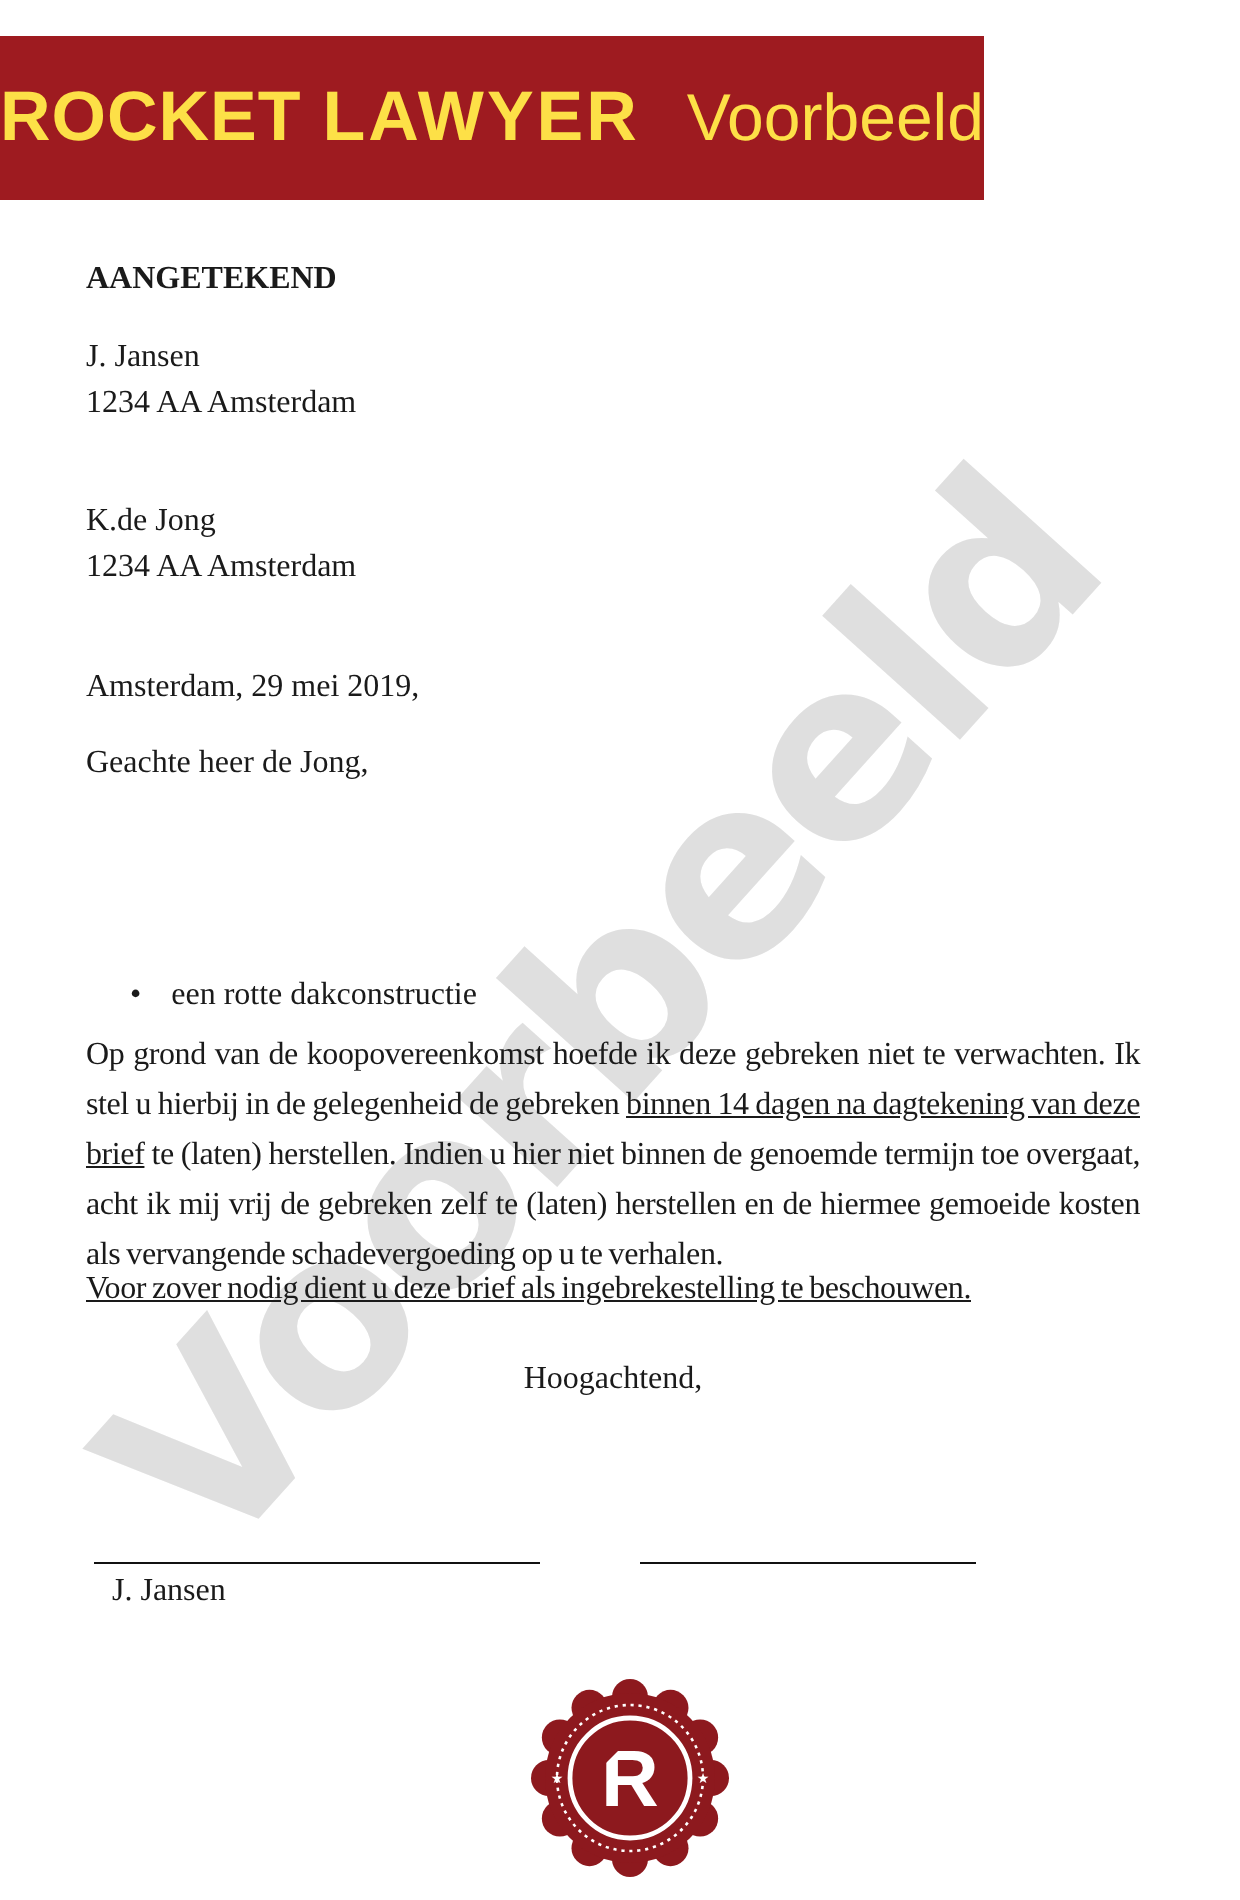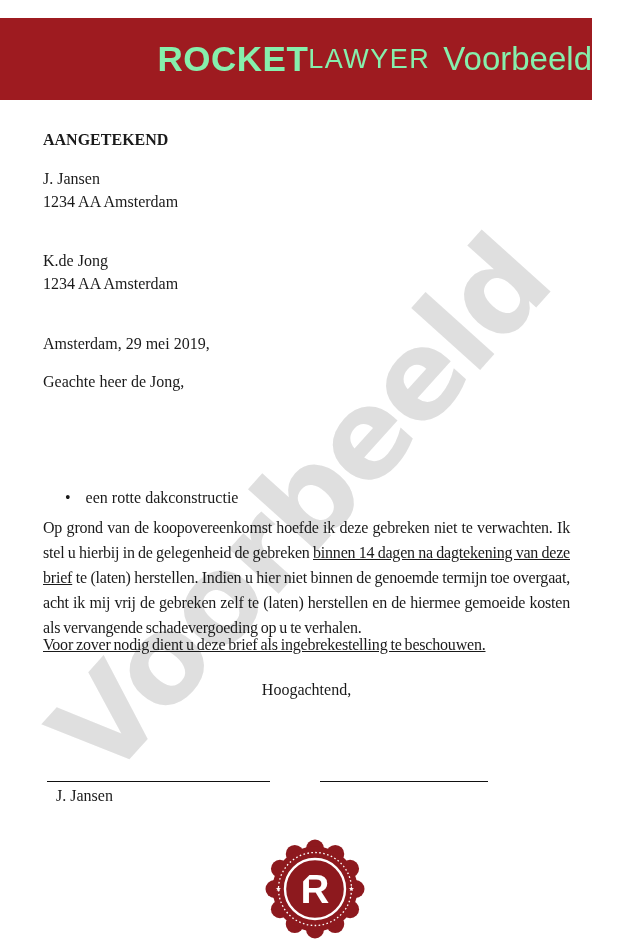--- a/index.html
+++ b/index.html
@@ -17,28 +17,28 @@
     position:absolute; left:300px; top:507px;
     transform:translate(-50%,-50%) rotate(-48deg);
     font-family:"DejaVu Sans", sans-serif;
     font-weight:bold; font-size:122px; letter-spacing:-3px;
     color:#d8d8d8; opacity:0.8;
     white-space:nowrap; z-index:1; pointer-events:none;
   }
 
   
   .banner {
-    position:absolute; left:0; top:18px; width:592px; height:82px;
+    position:absolute; left:0; top:18px; width:492px; height:82px;
     background:#9e1b20; z-index:2;
-    display:flex; align-items:center; justify-content:flex-end;
-    font-family:"Liberation Sans", sans-serif; color:#86efac;
+    display:flex; align-items:center; justify-content:space-between;
+    font-family:"Liberation Sans", sans-serif; color:#fde047;
     white-space:nowrap;
   }
   .brand-rocket { font-weight:bold; font-size:35px; letter-spacing:0.5px; }
-  .brand-lawyer { font-weight:400; font-size:27px; letter-spacing:1.5px; }
+  .brand-lawyer { font-weight:700; font-size:35px; letter-spacing:1.5px; }
   .brand-suffix { font-weight:400; font-size:33px; margin-left:13px; }
 
   
   .blk {
     position:absolute; left:43px; width:527px;
     font-size:16px; line-height:22.5px; z-index:3;
   }
   .bold { font-weight:bold; }
   .para { line-height:25px; text-align:justify; letter-spacing:-0.2px; word-spacing:-0.8px; }
   .addr div { line-height:22.5px; }

